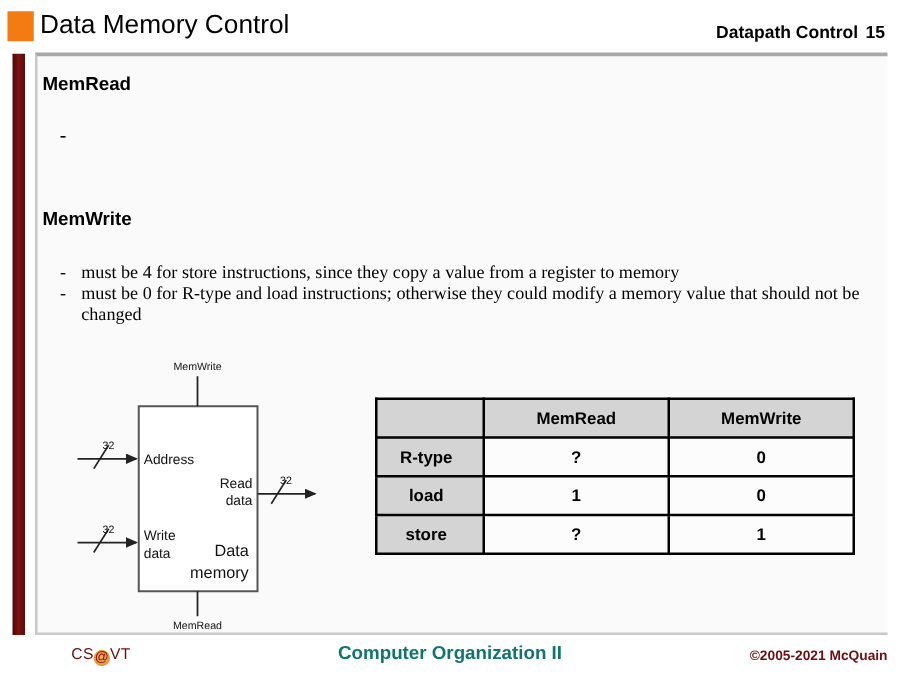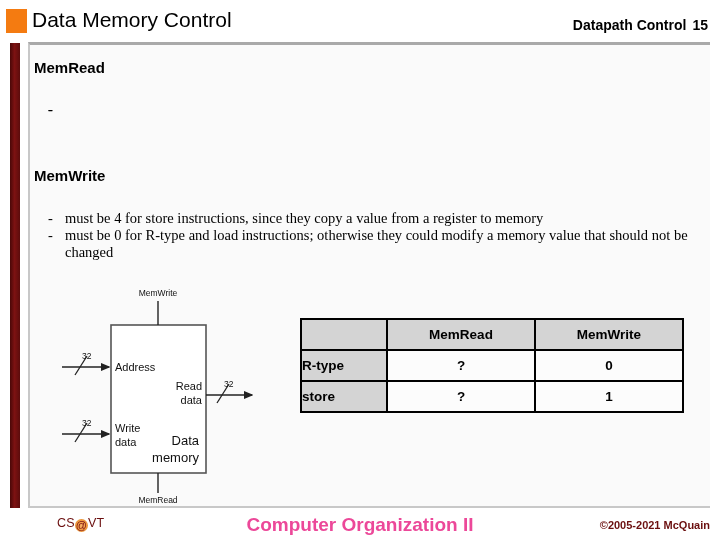--- a/index.html
+++ b/index.html
@@ -139,21 +139,21 @@
     background: #FCFCFC;
   }
   #truth-table thead th {
     background: #D4D4D4;
   }
   #truth-table thead th.corner {
     background: #D4D4D4;
   }
   #truth-table tbody th.rowhead {
     background: #D4D4D4;
-    text-align: left;
+    text-align: center;
     padding-left: 0;
   }
   #truth-table col.c0 { width: 86px; }
   #truth-table col.c1 { width: 148px; }
   #truth-table col.c2 { width: 148px; }
 
   
   #footer-logo {
     position: absolute;
     left: 57px;
@@ -177,23 +177,23 @@
     font-size: 11px;
     vertical-align: -2px;
   }
   #footer-center {
     position: absolute;
     left: 0;
     right: 0;
     top: 514px;
     text-align: center;
     font-family: "Liberation Sans", sans-serif;
-    font-size: 19px;
-    font-weight: bold;
-    color: #ec4899;
+    font-size: 15px;
+    font-weight: bold;
+    color: #0f766e;
   }
   #footer-copyright {
     position: absolute;
     right: 10px;
     top: 519px;
     font-family: "Liberation Sans", sans-serif;
     font-size: 11px;
     font-weight: bold;
     color: #6B0F0F;
     white-space: nowrap;
@@ -289,20 +289,25 @@
       <th>MemWrite</th>
     </tr>
   </thead>
   <tbody>
     <tr>
       <th class="rowhead">R-type</th>
       <td>?</td>
       <td>0</td>
     </tr>
     <tr>
+      <th class="rowhead">load</th>
+      <td>1</td>
+      <td>0</td>
+    </tr>
+    <tr>
       <th class="rowhead">store</th>
       <td>?</td>
       <td>1</td>
     </tr>
   </tbody>
 </table>
 
 <div id="footer-logo"><span>CS</span><span class="at-glyph">@</span><span>VT</span></div>
 
 <div id="footer-center">Computer Organization II</div>

